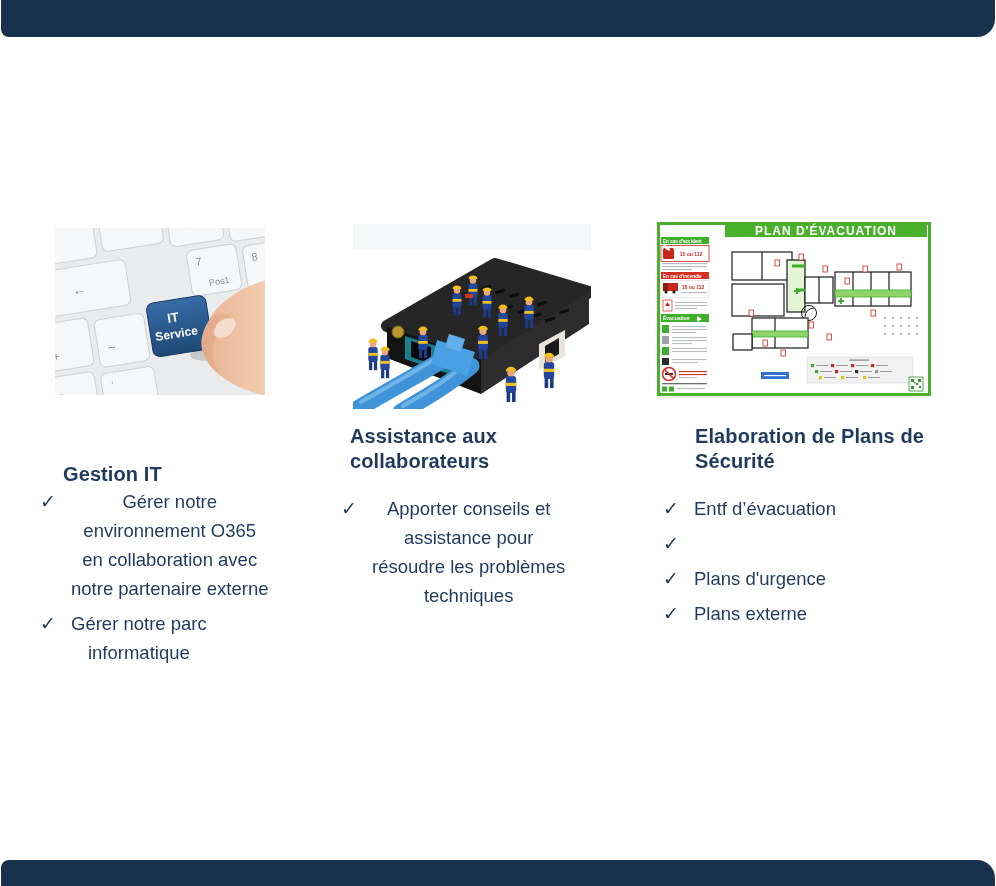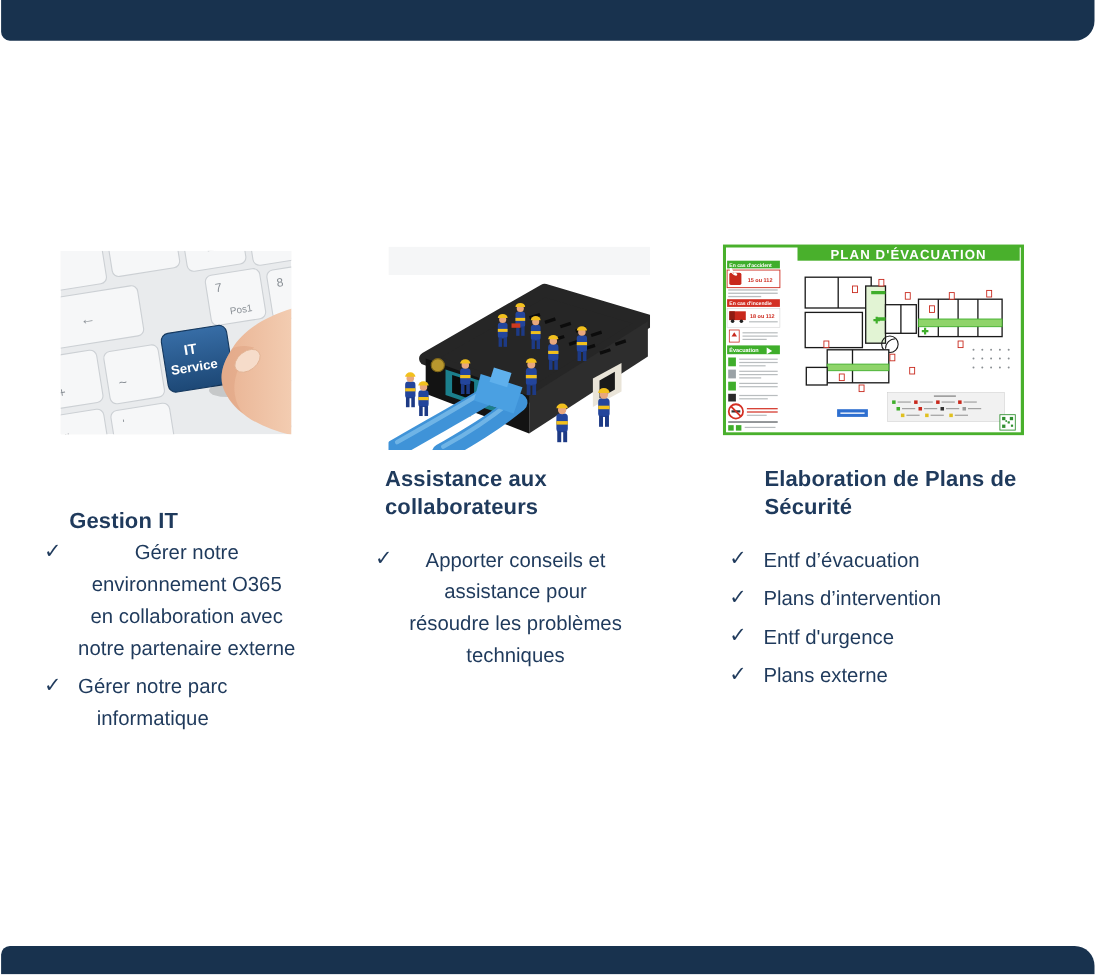--- a/index.html
+++ b/index.html
@@ -368,25 +368,24 @@
     </div>
   </div>
 
   <div id="list-3" class="check-list">
     <div class="check-item">
       <span class="check-mark">✓</span>
       <span class="check-text">Entf d’évacuation</span>
     </div>
     <div class="check-item">
       <span class="check-mark">✓</span>
-      <span class="check-text">Plans d’intervention</span>
-    </div>
-    <div class="check-item">
-      <span class="check-mark">✓</span>
-      <span class="check-text">Entf d'urgence</span>
+    </div>
+    <div class="check-item">
+      <span class="check-mark">✓</span>
+      <span class="check-text">Plans d'urgence</span>
     </div>
     <div class="check-item">
       <span class="check-mark">✓</span>
       <span class="check-text">Plans externe</span>
     </div>
   </div>
 
 </div>
 
 </body></html>

